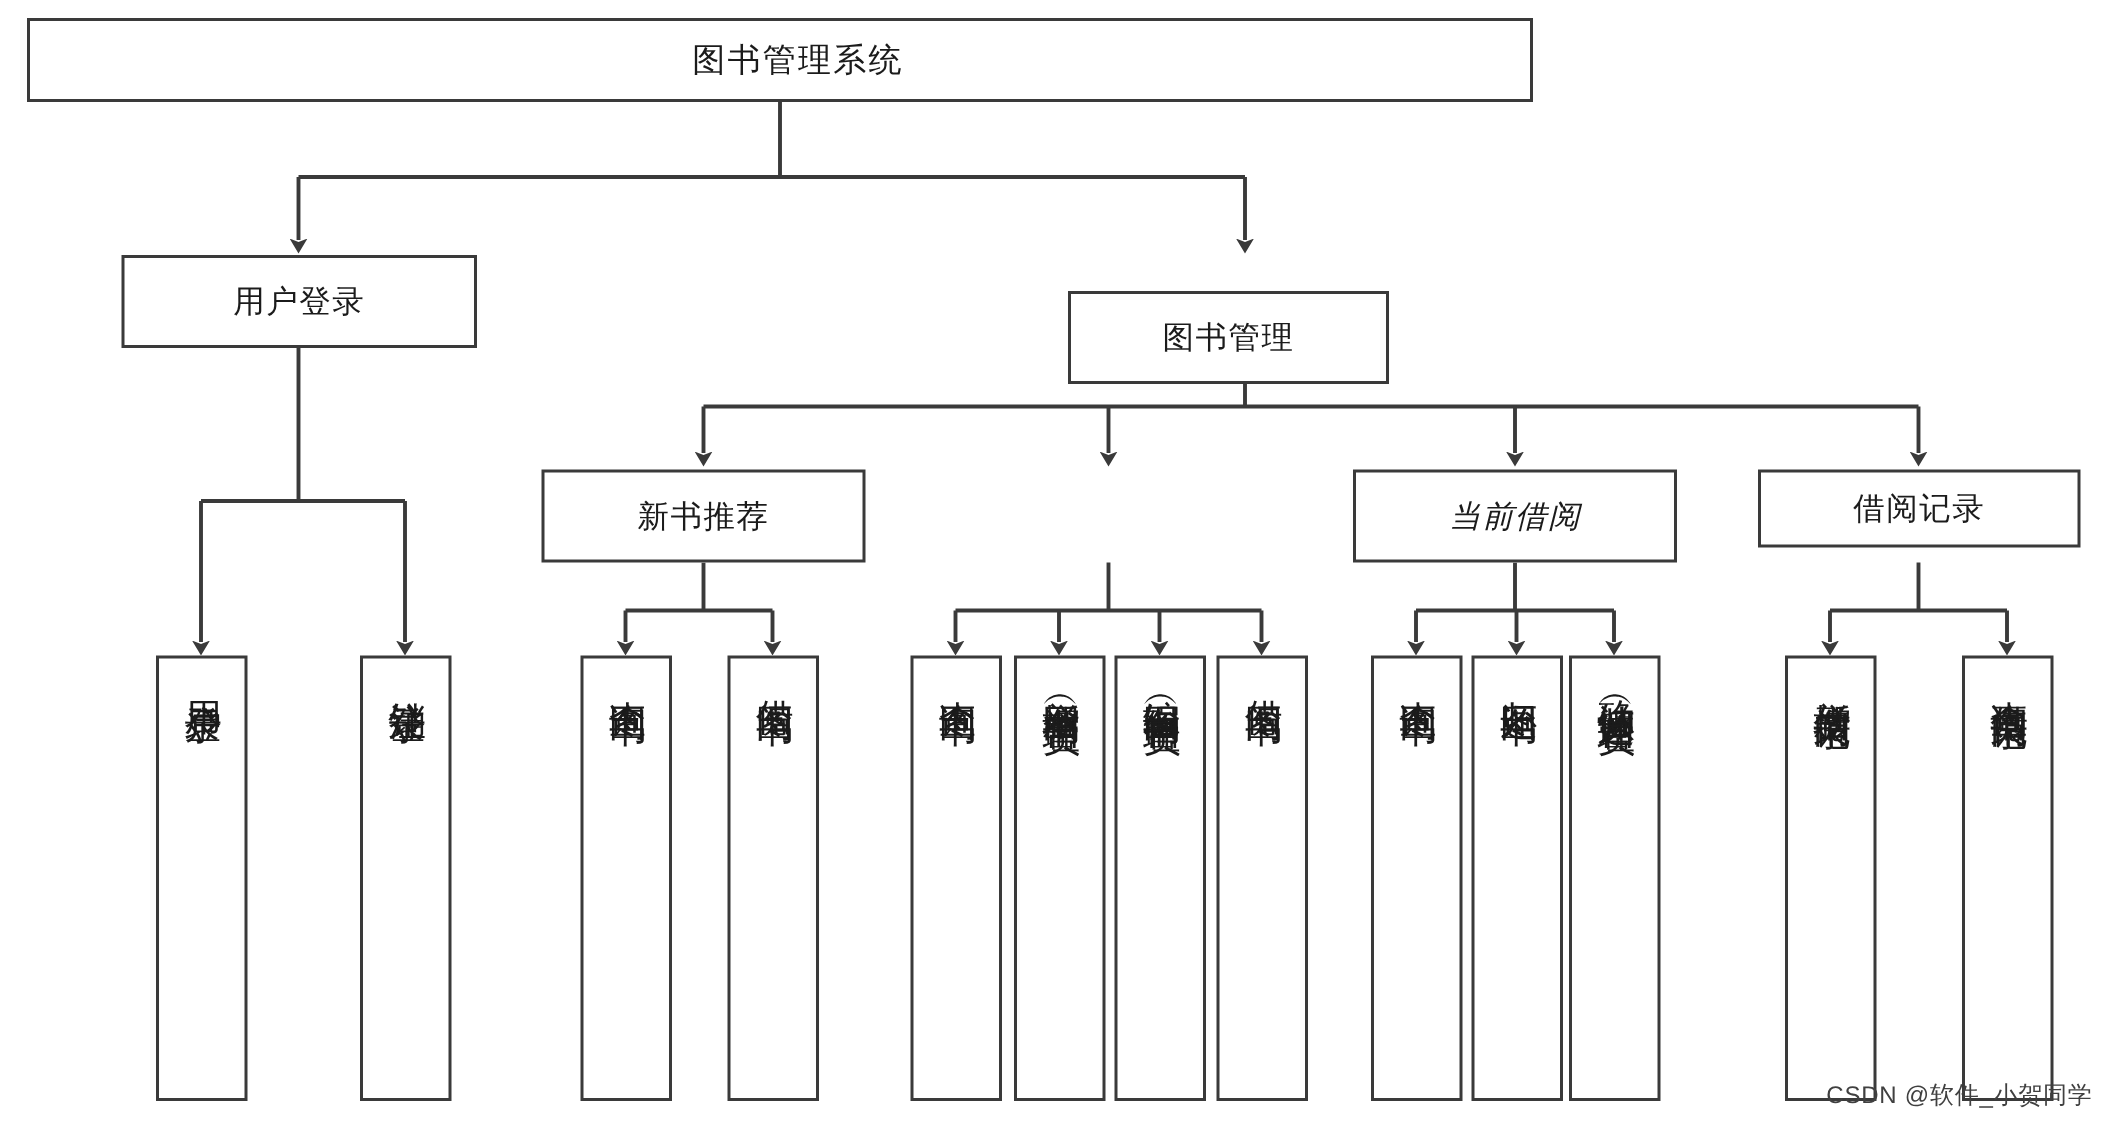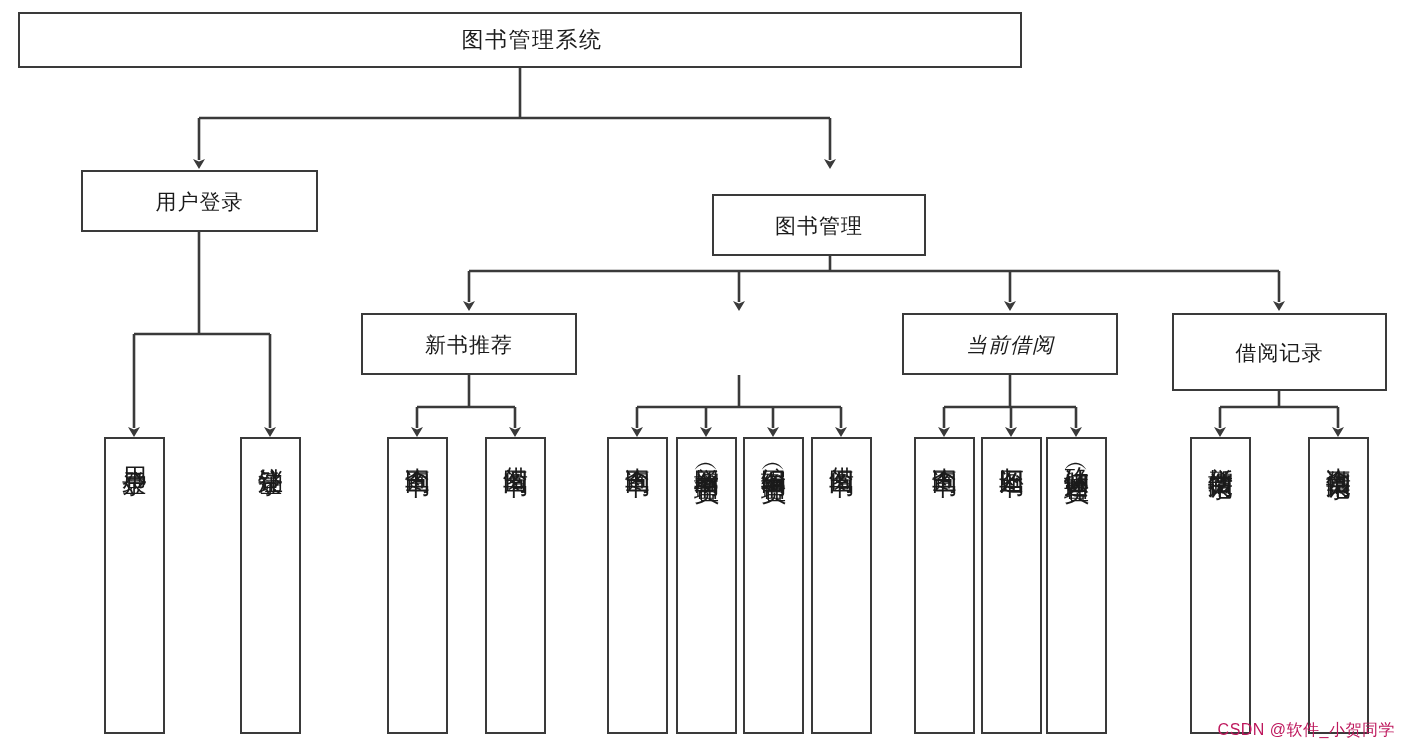--- a/index.html
+++ b/index.html
@@ -58,21 +58,21 @@
     white-space: nowrap;
   }
   .label {
     display: block;
   }
   .watermark {
     position: absolute;
     right: 10px;
     bottom: 6px;
     font-size: 16px;
-    color: #be185d;
+    color: #404040;
     letter-spacing: 0.5px;
     white-space: nowrap;
   }
 </style>
 </head>
 <body>
 
 <div id="canvas">
 
   <svg id="wires" viewBox="0 0 1405 747" xmlns="http://www.w3.org/2000/svg">
@@ -135,21 +135,21 @@
   <div class="node node-h" style="left:712px; top:170px; width:214px; height:62px;margin-top:24px;">
     <span class="label">图书管理</span>
   </div>
 
   <div class="node node-h" style="left:361px; top:313px; width:216px; height:62px;">
     <span class="label">新书推荐</span>
   </div>
   <div class="node node-h" style="left:902px; top:313px; width:216px; height:62px;font-style:italic;">
     <span class="label">当前借阅</span>
   </div>
-  <div class="node node-h" style="left:1172px; top:313px; width:215px; height:78px;text-align:center;">
+  <div class="node node-h" style="left:1172px; top:313px; width:215px; height:52px;text-align:center;">
     <span class="label">借阅记录</span>
   </div>
 
   <div class="node node-v" style="left:104px; top:437px; width:61px; height:297px;">
     <span class="label">用户登录</span>
   </div>
   <div class="node node-v" style="left:240px; top:437px; width:61px; height:297px;">
     <span class="label">注销登录</span>
   </div>
 

